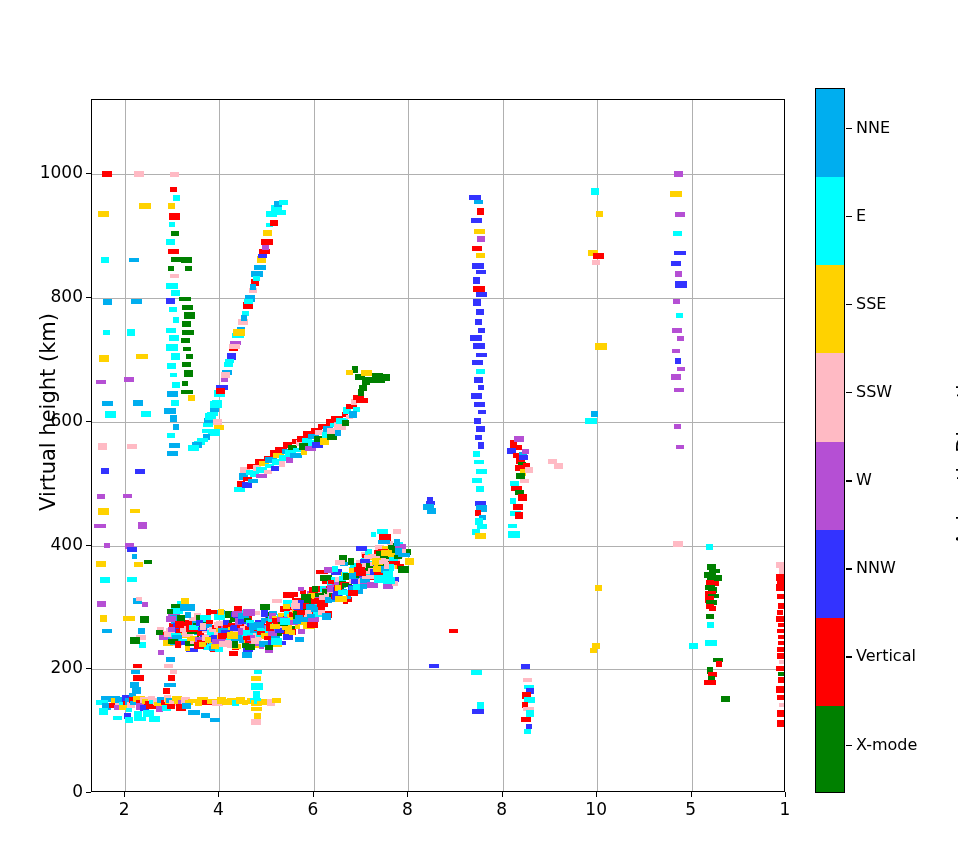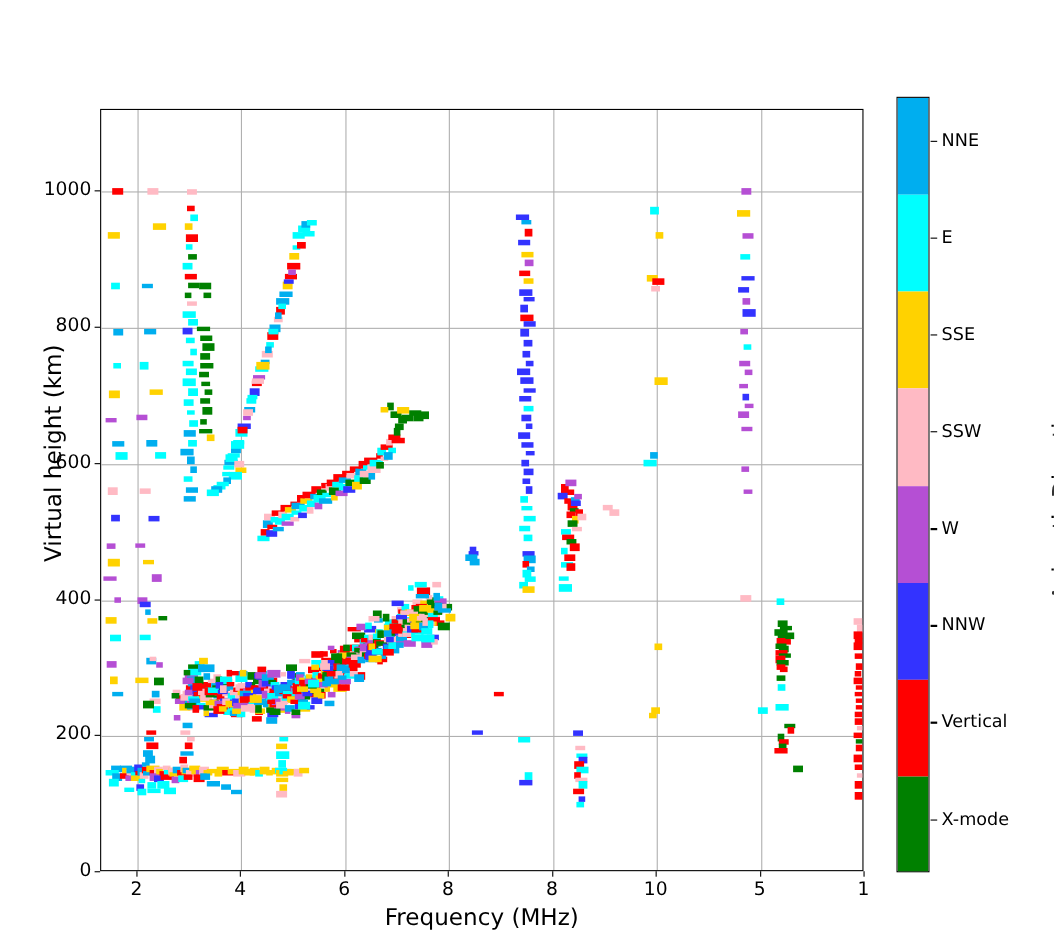--- a/index.html
+++ b/index.html
@@ -1247,21 +1247,20 @@
       <div class="tick-y" style="top: 544.5px;"></div>
       <div class="yticklabel" style="top: 544.5px;">400</div>
       <div class="tick-y" style="top: 420.75px;"></div>
       <div class="yticklabel" style="top: 420.75px;">600</div>
       <div class="tick-y" style="top: 297px;"></div>
       <div class="yticklabel" style="top: 297px;">800</div>
       <div class="tick-y" style="top: 173.25px;"></div>
       <div class="yticklabel" style="top: 173.25px;">1000</div>
     </div>
 
-  <div id="xlabel">Frequency (MHz)</div>
   <div id="ylabel">Virtual height (km)</div>
 
   <div id="colorbar">
       <div class="cbar-band" style="top: 0px; height: 88.125px; background: rgb(0, 174, 239);"></div>
       <div class="cbar-band" style="top: 88.125px; height: 88.125px; background: rgb(0, 255, 255);"></div>
       <div class="cbar-band" style="top: 176.25px; height: 88.125px; background: rgb(255, 210, 0);"></div>
       <div class="cbar-band" style="top: 264.375px; height: 88.125px; background: rgb(255, 186, 196);"></div>
       <div class="cbar-band" style="top: 352.5px; height: 88.125px; background: rgb(181, 79, 212);"></div>
       <div class="cbar-band" style="top: 440.625px; height: 88.125px; background: rgb(51, 51, 255);"></div>
       <div class="cbar-band" style="top: 528.75px; height: 88.125px; background: rgb(255, 0, 0);"></div>

